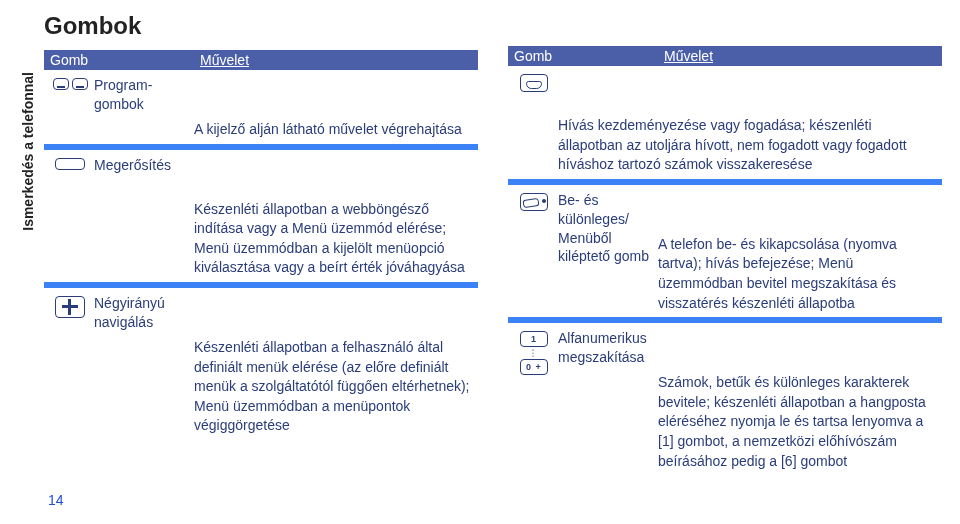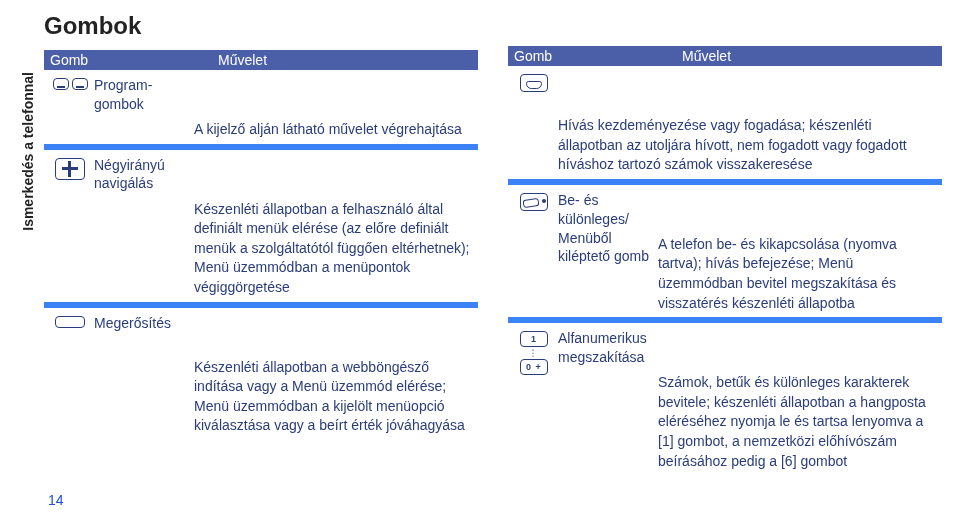--- a/index.html
+++ b/index.html
@@ -46,24 +46,23 @@
     margin-bottom: 10px;
   }
   .thead {
     display: flex;
     background: #4a5fa8;
     color: #fff;
     font-weight: 400;
     padding: 2px 6px;
     margin-bottom: 0;
     font-size: 14px;
-    gap: 18px;
   }
   .thead .cgomb { width: 150px; }
-  .thead .cmuv { flex: 1; }
+  .thead .cmuv { flex: 1; text-decoration: underline; }
   .row {
     display: flex;
     padding: 6px 2px 4px 2px;
     border-bottom: 6px solid #3b82f6;
   }
   .row:last-child { border-bottom: none; }
   .cell-icon {
     width: 48px;
     display: flex;
     flex-direction: column;
@@ -142,34 +141,34 @@
             <div class="key softkey"></div>
               <div class="key softkey"></div>
           </div>
         </div>
         <div class="cell-label">Program-gombok</div>
         <div class="cell-op">A kijelző alján látható művelet végrehajtása</div>
       </div>
 
       <div class="row">
         <div class="cell-icon">
+          <div class="key okkey"></div>
+        </div>
+        <div class="cell-label">Megerősítés</div>
+        <div class="cell-op">Készenléti állapotban a webböngésző indítása vagy a Menü üzemmód elérése; Menü üzemmódban a kijelölt menüopció kiválasztása vagy a beírt érték jóváhagyása</div>
+      </div>
+
+      <div class="row">
+        <div class="cell-icon">
           <div class="key navkey">
               <div class="cross"></div>
             </div>
         </div>
         <div class="cell-label">Négyirányú navigálás</div>
         <div class="cell-op">Készenléti állapotban a felhasználó által definiált menük elérése (az előre definiált menük a szolgáltatótól függően eltérhetnek); Menü üzemmódban a menüpontok végiggörgetése</div>
-      </div>
-
-      <div class="row">
-        <div class="cell-icon">
-          <div class="key okkey"></div>
-        </div>
-        <div class="cell-label">Megerősítés</div>
-        <div class="cell-op">Készenléti állapotban a webböngésző indítása vagy a Menü üzemmód elérése; Menü üzemmódban a kijelölt menüopció kiválasztása vagy a beírt érték jóváhagyása</div>
       </div>
     </div>
 
     <div class="col">
       <div style="height:34px"></div>
       <div class="thead">
         <div class="cgomb">Gomb</div>
         <div class="cmuv">Művelet</div>
       </div>
 

